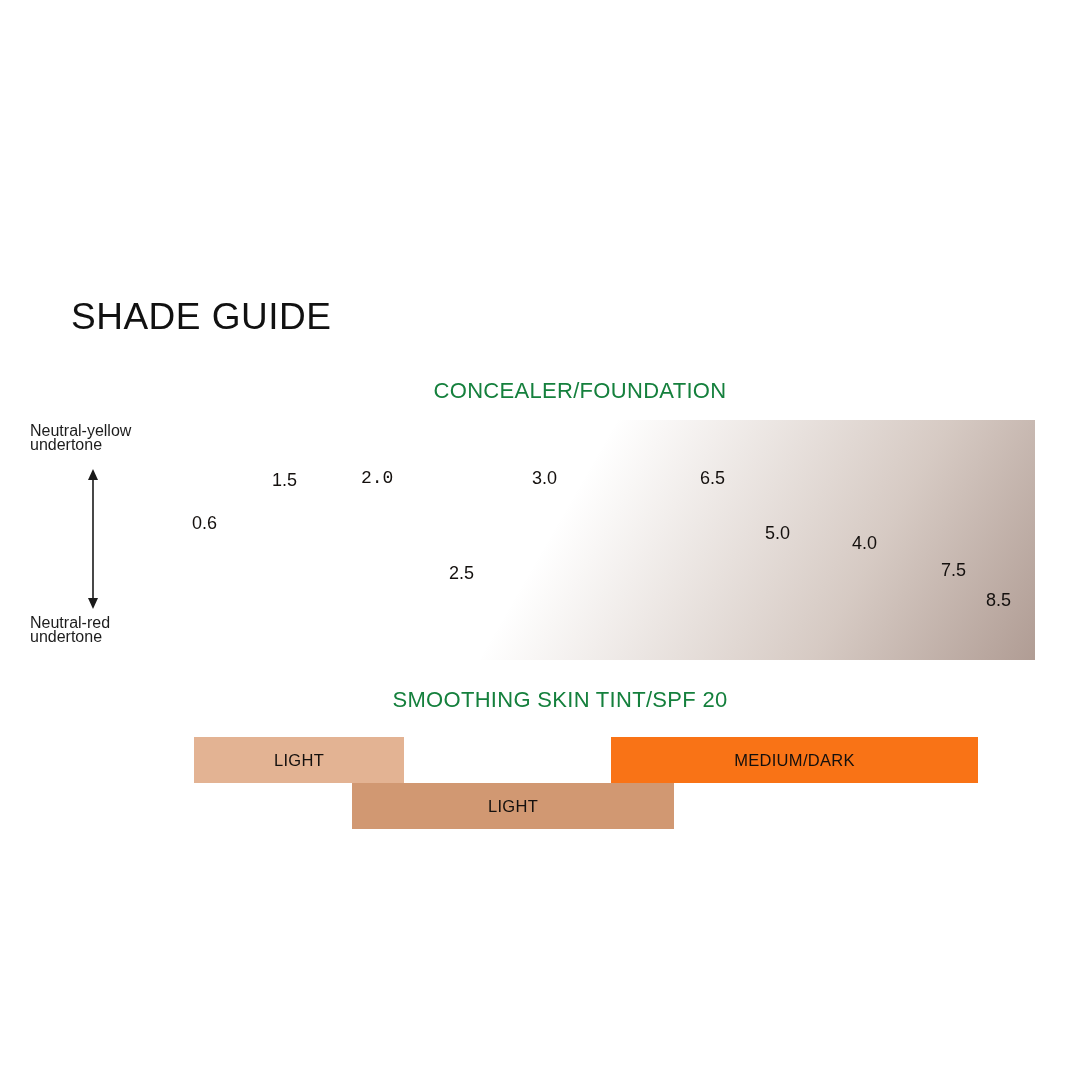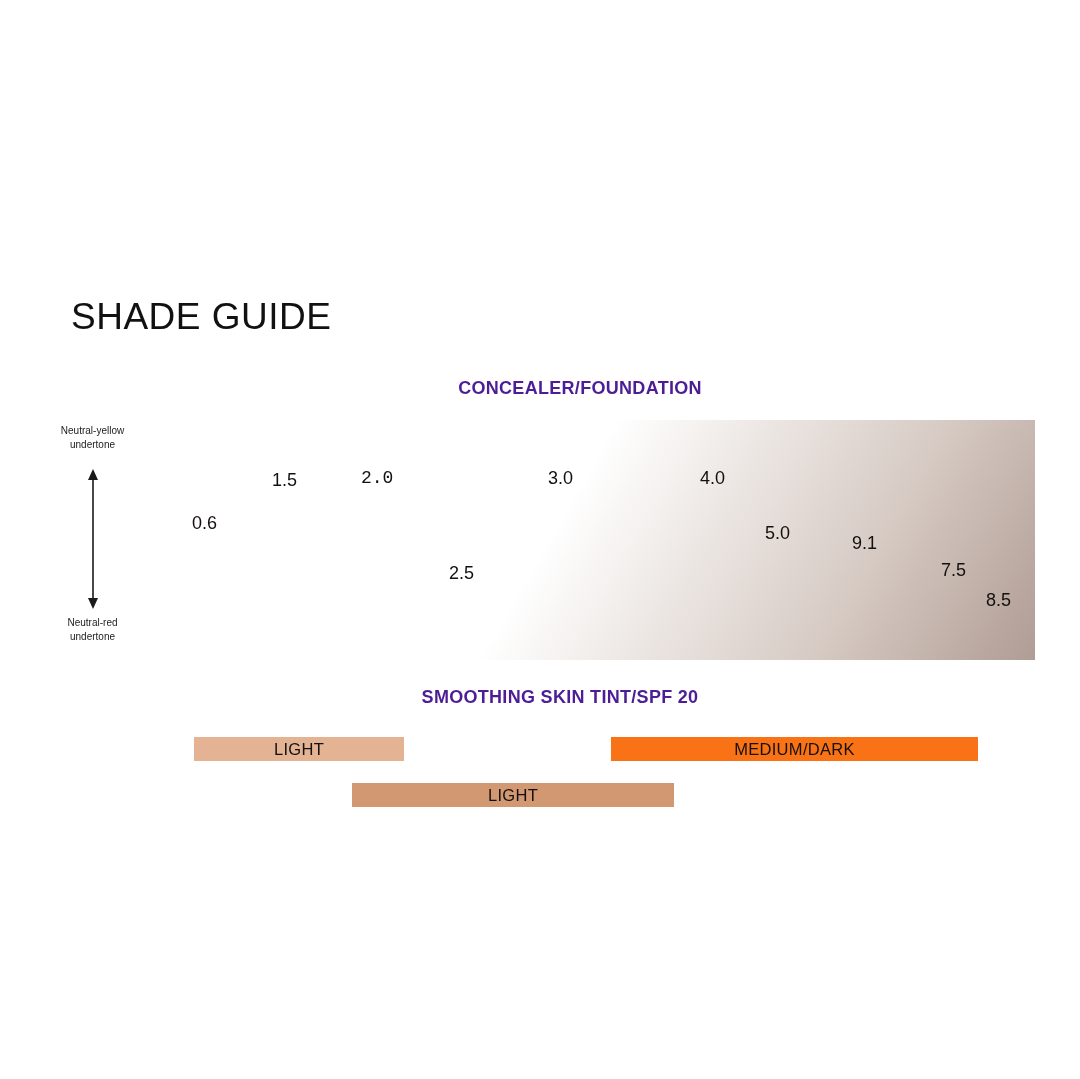--- a/index.html
+++ b/index.html
@@ -25,24 +25,24 @@
     font-weight: normal;
     letter-spacing: 0.5px;
     color: #111111;
     white-space: nowrap;
     margin-left: 8px;
   }
 
   
   .section-heading {
     position: absolute;
-    font-size: 18px;
-    font-weight: bold;
+    font-size: 22px;
+    font-weight: normal;
     letter-spacing: 0.3px;
-    color: #4c1d95;
+    color: #15803d;
     white-space: nowrap;
     text-align: center;
   }
   #heading-concealer {
     left: 0;
     right: 0;
     top: 378px;
     margin-left: 80px;
   }
   #heading-skintint {
@@ -57,22 +57,21 @@
     position: absolute;
     left: 30px;
     top: 420px;
     width: 125px;
     height: 240px;
   }
   .undertone-label {
     position: absolute;
     left: 0;
     width: 125px;
-    text-align: center;
-    font-size: 10px;
+    font-size: 16px;
     line-height: 14px;
     color: #1c1c1c;
   }
   .undertone-label.top { top: 4px; }
   .undertone-label.bottom { top: 196px; }
 
   .axis-arrow {
     position: absolute;
     left: 50%;
     margin-left: -7px;
@@ -121,21 +120,21 @@
     position: absolute;
     font-size: 18px;
     color: #14100e;
     white-space: nowrap;
     z-index: 3;
   }
 
   
   .tint-bar {
     position: absolute;
-    height: 24px;
+    height: 46px;
     display: flex;
     align-items: center;
     justify-content: center;
   }
   .tint-bar-label {
     font-size: 16.5px;
     letter-spacing: 0.3px;
     color: #14100e;
     white-space: nowrap;
   }
@@ -171,24 +170,24 @@
     <span>Neutral-red</span><br>
     <span>undertone</span>
   </div>
 </div>
 
 <div class="gradient-panel" id="gradient-panel">
     <span class="shade-label" style="left: 32px; top: 93px;">0.6</span>
     <span class="shade-label" style="left: 112px; top: 50px;">1.5</span>
     <span class="shade-label" style="left: 201px; top: 48px; font-family: Liberation Mono, monospace;">2.0</span>
     <span class="shade-label" style="left: 289px; top: 143px;">2.5</span>
-    <span class="shade-label" style="left: 372px; top: 48px; margin-left: 16px;">3.0</span>
-    <span class="shade-label" style="left: 540px; top: 48px;">4.0</span>
+    <span class="shade-label" style="left: 372px; top: 48px;">3.0</span>
+    <span class="shade-label" style="left: 540px; top: 48px;">6.5</span>
     <span class="shade-label" style="left: 605px; top: 103px;">5.0</span>
-    <span class="shade-label" style="left: 692px; top: 113px;">9.1</span>
+    <span class="shade-label" style="left: 692px; top: 113px;">4.0</span>
     <span class="shade-label" style="left: 781px; top: 140px;">7.5</span>
     <span class="shade-label" style="left: 826px; top: 170px;">8.5</span>
   </div>
 
 <div class="section-heading" id="heading-skintint">SMOOTHING SKIN TINT/SPF 20</div>
 
 <div id="tint-bars-container">
     <div class="tint-bar" style="left: 194px; top: 737px; width: 210px; background: rgb(227, 179, 147);">
       <span class="tint-bar-label">LIGHT</span>
     </div>

